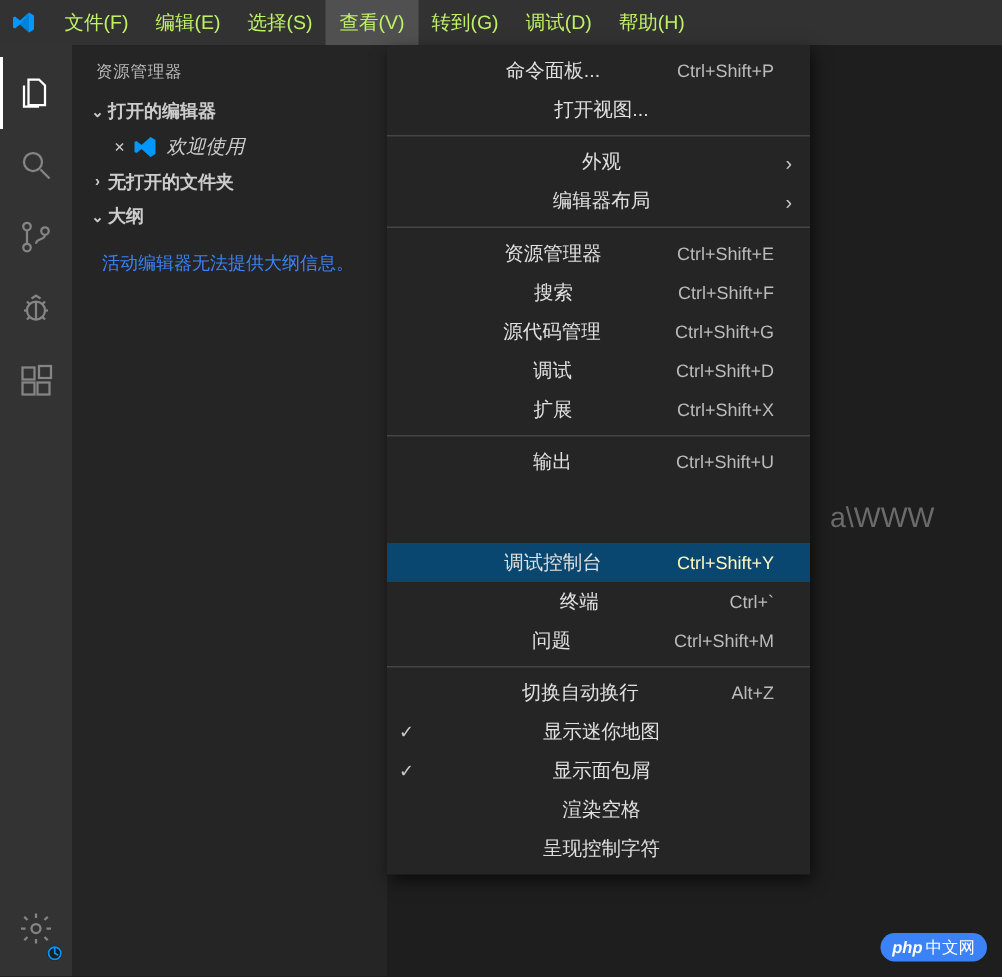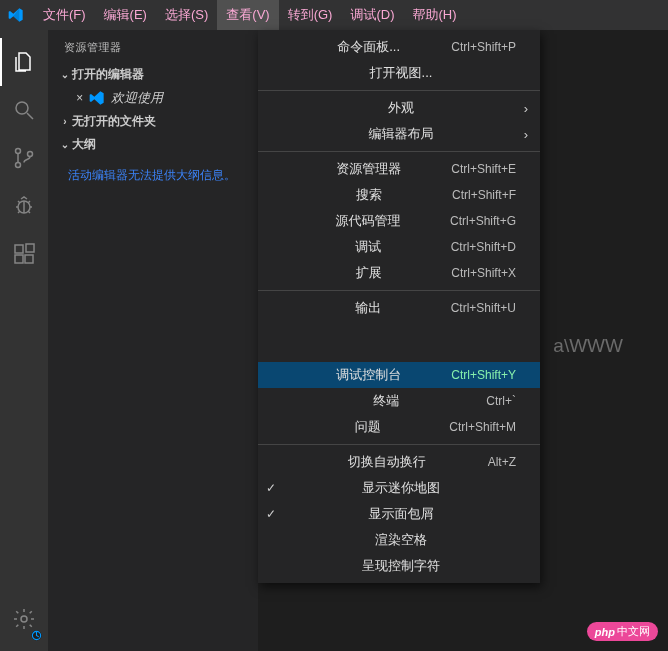--- a/index.html
+++ b/index.html
@@ -26,21 +26,21 @@
     }
     .menubar {
       display: flex;
       height: 100%;
     }
     .menu-item {
       padding: 12px 9px;
       height: 100%;
       display: flex;
       align-items: center;
-      color: #f9a8d4;
+      color: #bef264;
       cursor: default;
     }
     .menu-item.active {
       background: #505050;
     }
     .main {
       display: flex;
       height: calc(100% - 30px);
     }
     .activitybar {
@@ -156,42 +156,42 @@
     }
     .dd-item.highlighted {
       background:#094771;
       margin-top:41px;
     }
     .dd-label { flex:1; }
     .dd-shortcut {
       color:#bbbbbb;
       font-size:12px;
     }
-    .dd-item.highlighted .dd-shortcut { color:#86efac; }
+    .dd-item.highlighted .dd-shortcut { color:#fef9c3; }
     .dd-arrow {
       position:absolute;
       right:12px;
       color:#cccccc;
     }
     .dd-check {
       position:absolute;
       left:8px;
       color:#cccccc;
       font-size:12px;
     }
     .dd-sep {
       height:1px;
       background:#454545;
       margin:4px 0;
     }
     .watermark-badge {
       position:absolute;
       right:10px;
       bottom:10px;
-      background:#ec4899;
+      background:#3b82f6;
       color:#fff;
       font-size:11px;
       border-radius:10px;
       padding:2px 8px;
       display:flex;
       align-items:center;
     }
     .watermark-badge .php {
       font-weight:bold;
       font-style:italic;

